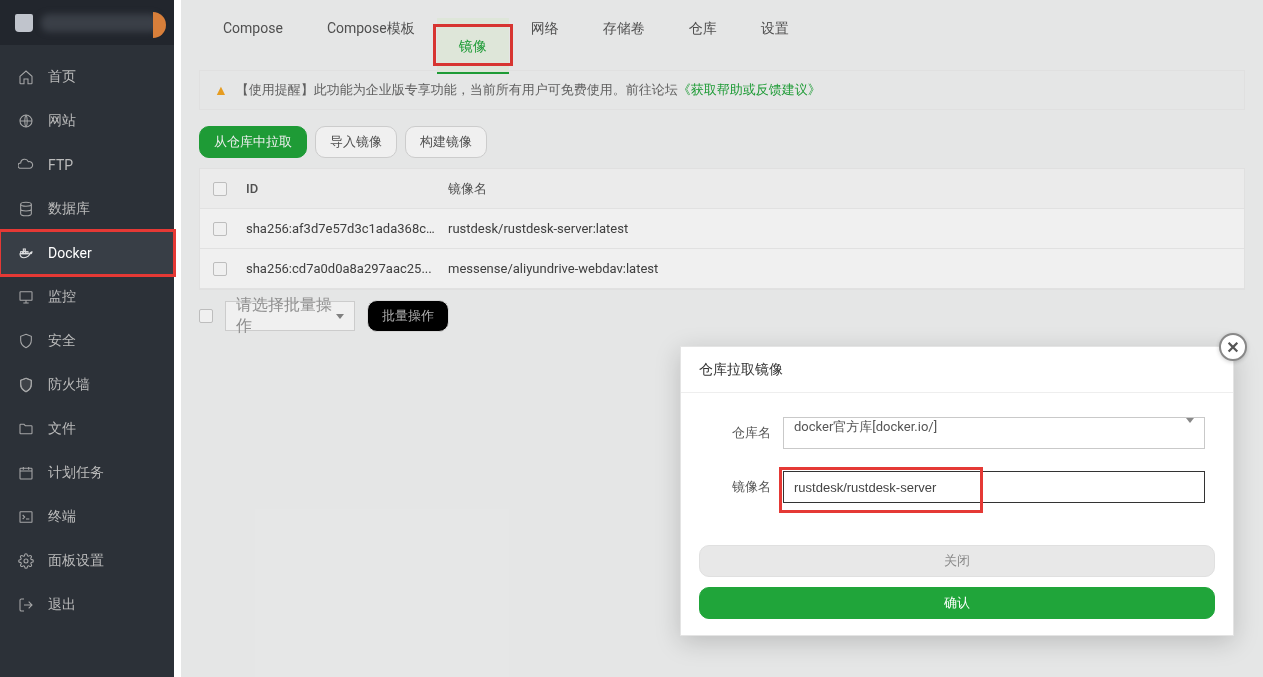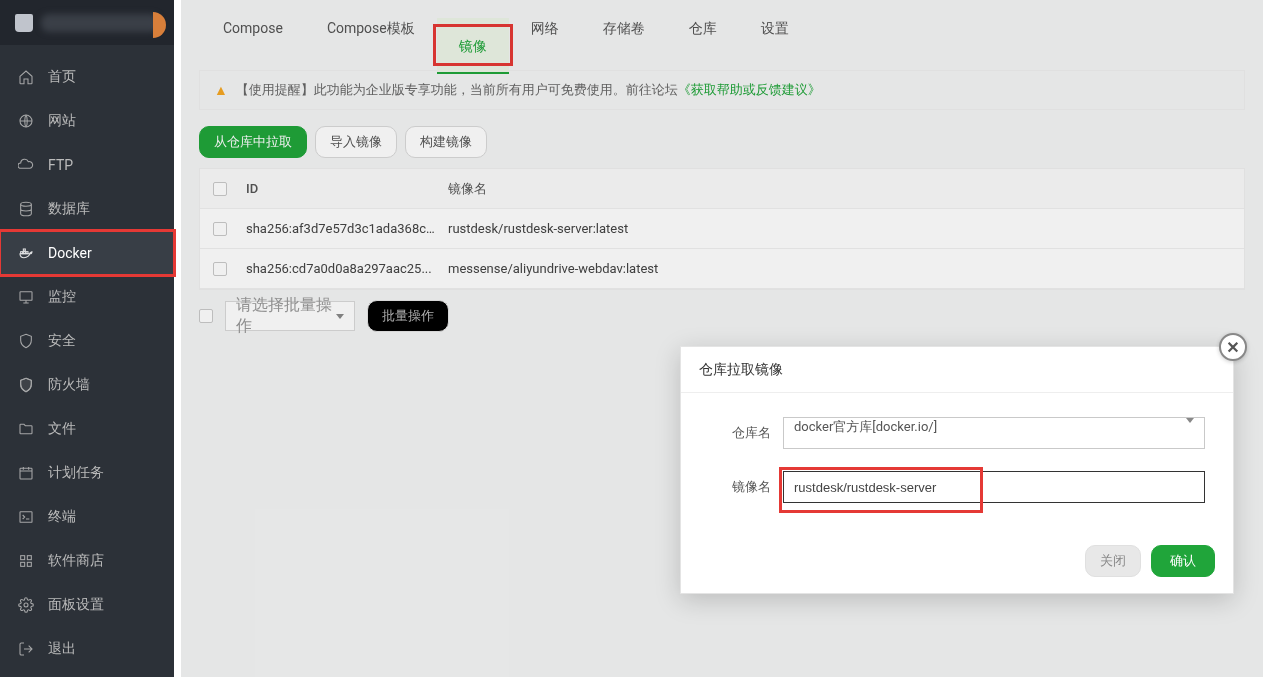--- a/index.html
+++ b/index.html
@@ -58,21 +58,21 @@
 .modal-header { height: 46px; display: flex; align-items: center; padding: 0 18px; border-bottom: 1px solid #eee; font-size: 14px; color: #333; }
 .modal-close { position: absolute; right: -14px; top: -14px; width: 28px; height: 28px; border-radius: 50%; background: #fff; border: 2px solid #888; color: #555; display: flex; align-items: center; justify-content: center; font-size: 16px; font-weight: bold; cursor: pointer; box-shadow: 0 1px 4px rgba(0,0,0,0.2); }
 .modal-body { padding: 24px 28px 8px 28px; }
 .form-row { display: flex; align-items: center; margin-bottom: 22px; }
 .form-label { width: 62px; text-align: right; color: #555; font-size: 13px; margin-right: 12px; }
 .sel { flex: 1; height: 32px; border: 1px solid #c9c9c9; padding: 0 10px; display: flex; align-items: flex-start; justify-content: space-between; color: #555; font-size: 13px; background: #fff; }
 .inp { flex: 1; height: 32px; border: 1px solid #333; padding: 0 10px; font-size: 13px; color: #444; }
 .inp-redbox-wrap { position: relative; flex: 1; }
 .inp-redbox-wrap .inp { width: 100%; }
 .inp-redbox-wrap::after { content: ""; position: absolute; left: -4px; top: -4px; width: 198px; height: 40px; border: 3px solid #e53935; pointer-events: none; }
-.modal-footer { padding: 12px 18px 16px; display: flex; justify-content: flex-end; gap: 10px; }
+.modal-footer { padding: 12px 18px 16px; display: flex; justify-content: flex-end; gap: 10px; flex-direction: column; }
 .btn-cancel { background: #e8e8e8; color: #888; border-color: #e0e0e0; }
 .btn-confirm { background: #20a53a; color: #fff; border-color: #20a53a; padding: 0 18px; }
 
 .tri { width: 0; height: 0; border-left: 4px solid transparent; border-right: 4px solid transparent; border-top: 5px solid #888; }
 </style>
 </head>
 <body>
 
 <div class="sidebar">
   <div class="sidebar-header">
@@ -173,31 +173,20 @@
       <span>计划任务</span>
     </div>
     <div class="nav-item">
       <span class="nav-icon">
           <svg viewBox="0 0 24 24">
             <rect x="3" y="4" width="18" height="16" rx="1"></rect>
             <path d="M7 9l3 3-3 3M12 15h5"></path>
           </svg>
         </span>
       <span>终端</span>
-    </div>
-    <div class="nav-item">
-      <span class="nav-icon">
-          <svg viewBox="0 0 24 24">
-            <rect x="4" y="4" width="6" height="6"></rect>
-            <rect x="14" y="4" width="6" height="6"></rect>
-            <rect x="4" y="14" width="6" height="6"></rect>
-            <rect x="14" y="14" width="6" height="6"></rect>
-          </svg>
-        </span>
-      <span>软件商店</span>
     </div>
     <div class="nav-item">
       <span class="nav-icon">
           <svg viewBox="0 0 24 24">
             <circle cx="12" cy="12" r="3"></circle>
             <path d="M19.4 15a1.65 1.65 0 0 0 .33 1.82l.06.06a2 2 0 1 1-2.83 2.83l-.06-.06a1.65 1.65 0 0 0-1.82-.33 1.65 1.65 0 0 0-1 1.51V21a2 2 0 1 1-4 0v-.09a1.65 1.65 0 0 0-1-1.51 1.65 1.65 0 0 0-1.82.33l-.06.06a2 2 0 1 1-2.83-2.83l.06-.06a1.65 1.65 0 0 0 .33-1.82 1.65 1.65 0 0 0-1.51-1H3a2 2 0 1 1 0-4h.09a1.65 1.65 0 0 0 1.51-1 1.65 1.65 0 0 0-.33-1.82l-.06-.06a2 2 0 1 1 2.83-2.83l.06.06a1.65 1.65 0 0 0 1.82.33h0a1.65 1.65 0 0 0 1-1.51V3a2 2 0 1 1 4 0v.09a1.65 1.65 0 0 0 1 1.51h0a1.65 1.65 0 0 0 1.82-.33l.06-.06a2 2 0 1 1 2.83 2.83l-.06.06a1.65 1.65 0 0 0-.33 1.82v0a1.65 1.65 0 0 0 1.51 1H21a2 2 0 1 1 0 4h-.09a1.65 1.65 0 0 0-1.51 1z"></path>
           </svg>
         </span>
       <span>面板设置</span>
     </div>

